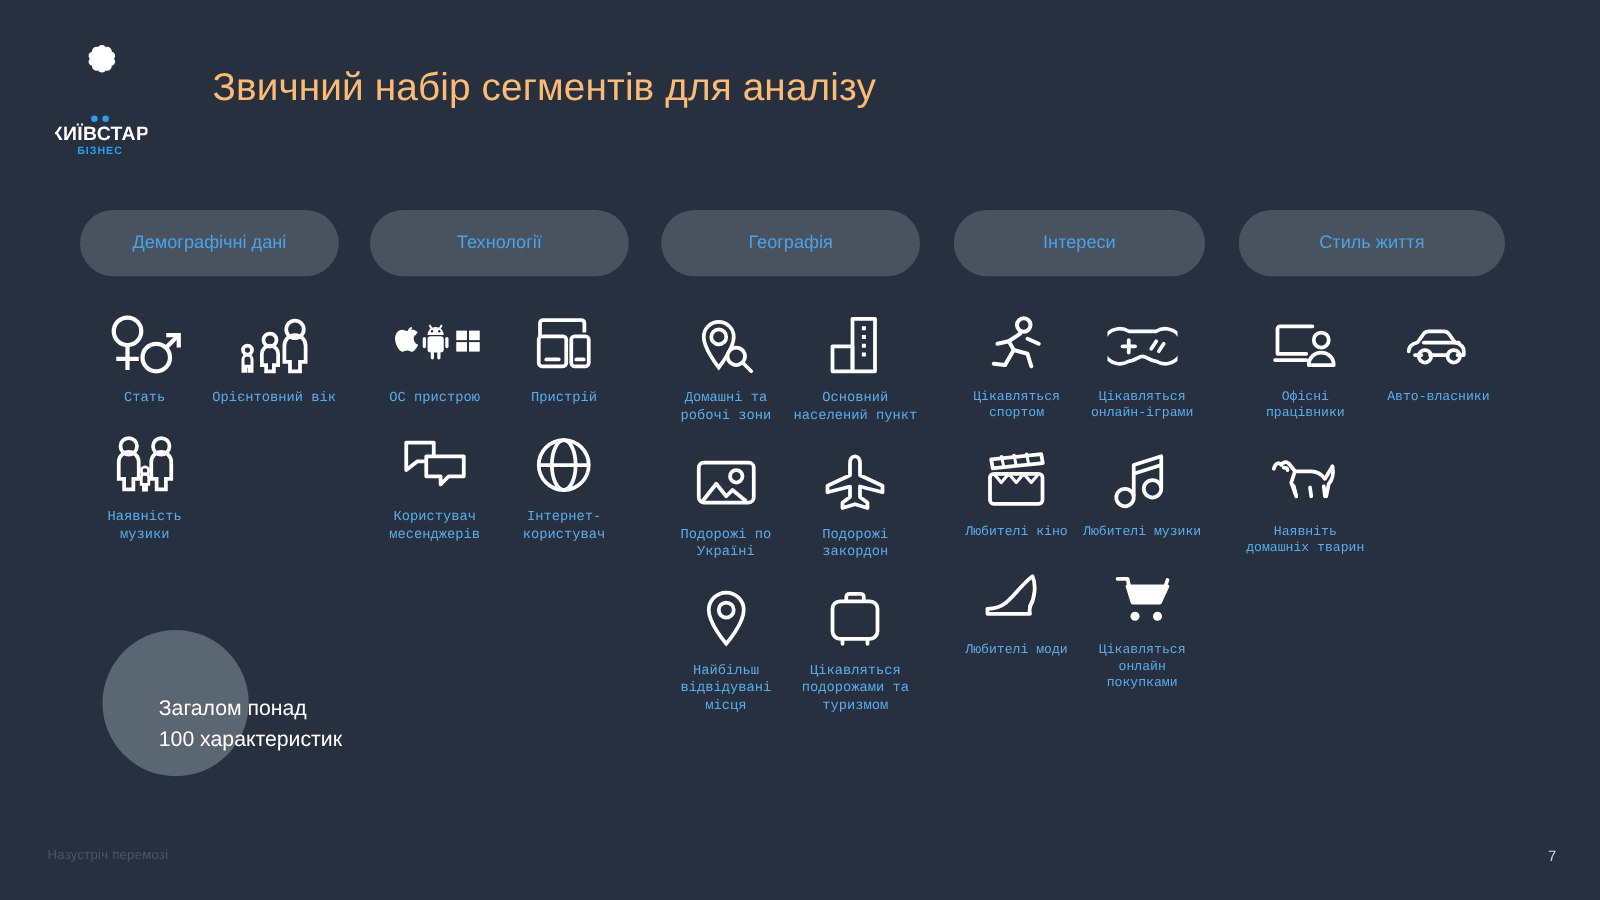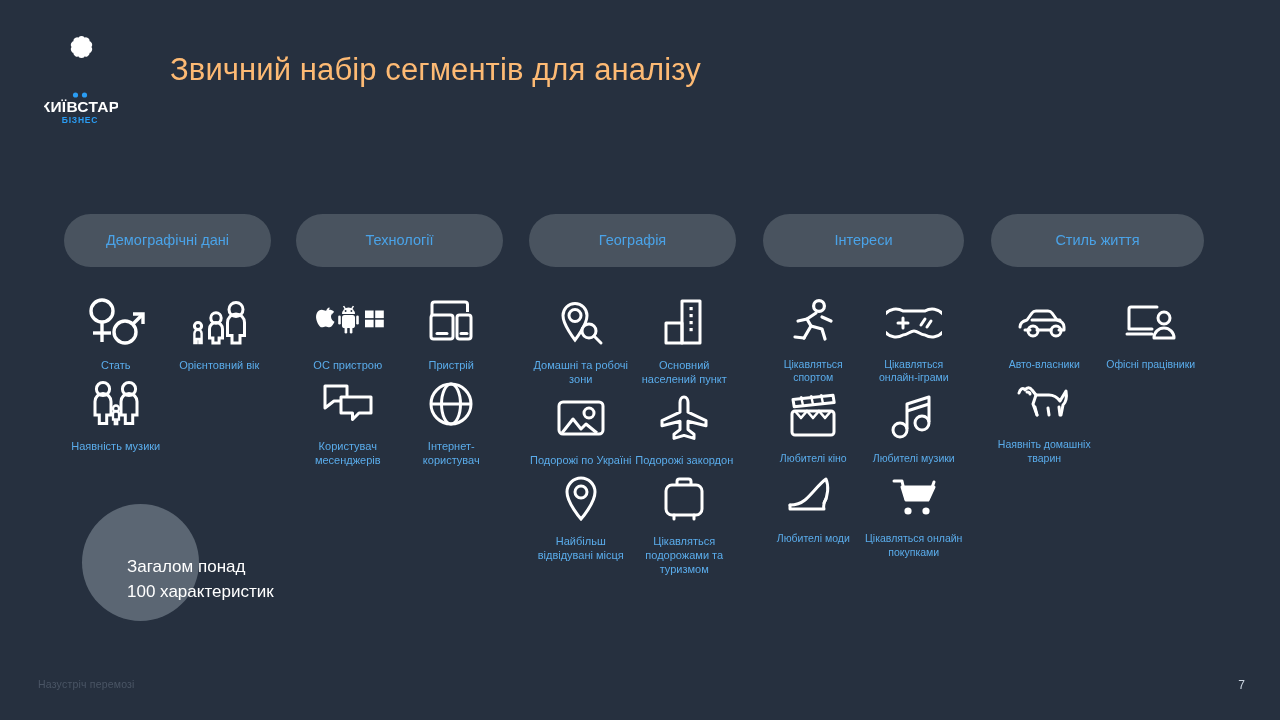--- a/index.html
+++ b/index.html
@@ -32,31 +32,32 @@
   .col-0 { left:64px;  width:207px; }
   .col-1 { left:296px; width:207px; }
   .col-2 { left:529px; width:207px; }
   .col-3 { left:763px; width:201px; }
   .col-4 { left:991px; width:213px; }
 
   .pill {
     height:53px; border-radius:27px;
     background:#49535f;
     display:flex; align-items:center; justify-content:center;
-    text-align:center; padding:0 10px;margin-top:46px;
+    text-align:center; padding:0 10px;
   }
   .pill span {
     font-size:14.5px; color:#4aa3e8; line-height:1.22;
   }
 
   .grid {
     margin-top:28px;
     display:grid;
     grid-template-columns:1fr 1fr;
-    row-gap:4px;
+    row-gap:18px;
+    font-family:Liberation Mono, monospace;
   }
   .cell {
     display:flex; flex-direction:column; align-items:center;
     justify-content:flex-start;
   }
   .cell .ico {
     height:56px; display:flex; align-items:center; justify-content:center;
   }
   .cell .ico svg { display:block; }
   .cell .lbl {
@@ -403,46 +404,46 @@
 
   <div class="col col-4">
     <div class="pill">
       <span>Стиль життя</span>
     </div>
     <div class="grid">
 
 
       <div class="cell">
         <div class="ico">
+          <svg width="54" height="44" viewBox="0 0 54 44" fill="none" stroke="#fff" stroke-width="3" stroke-linejoin="round" stroke-linecap="round">
+            <path d="M33 6H7a2 2 0 00-2 2v20h23"></path>
+            <line x1="3" y1="33" x2="28" y2="33"></line>
+            <circle cx="40" cy="17" r="6"></circle>
+            <path d="M30 37a10 10 0 0120 0z"></path>
+          </svg>
+        </div>
+        <div class="lbl">Офісні працівники</div>
+      </div>
+
+      <div class="cell">
+        <div class="ico">
           <svg width="56" height="36" viewBox="0 0 56 36" fill="none" stroke="#fff" stroke-width="3" stroke-linejoin="round" stroke-linecap="round">
             <path d="M4 22c0-4 3-6 7-7l5-7c1-1.4 2.4-2 4-2h12c1.6 0 3 .6 4 2l5 7c4 1 7 3 7 7v3h-5"></path>
             <path d="M14 25H9"></path>
             <path d="M35 25H21"></path>
             <line x1="16" y1="15" x2="44" y2="15"></line>
             <circle cx="17" cy="26" r="5"></circle>
             <circle cx="40" cy="26" r="5"></circle>
           </svg>
         </div>
         <div class="lbl">Авто-власники</div>
       </div>
 
       <div class="cell">
         <div class="ico">
-          <svg width="54" height="44" viewBox="0 0 54 44" fill="none" stroke="#fff" stroke-width="3" stroke-linejoin="round" stroke-linecap="round">
-            <path d="M33 6H7a2 2 0 00-2 2v20h23"></path>
-            <line x1="3" y1="33" x2="28" y2="33"></line>
-            <circle cx="40" cy="17" r="6"></circle>
-            <path d="M30 37a10 10 0 0120 0z"></path>
-          </svg>
-        </div>
-        <div class="lbl">Офісні працівники</div>
-      </div>
-
-      <div class="cell">
-        <div class="ico">
           <svg width="58" height="40" viewBox="0 0 58 40" fill="none" stroke="#fff" stroke-width="3" stroke-linejoin="round" stroke-linecap="round">
             <path d="M4 10c1-4 4-6 6-3 2-3 5-3 7 0l4 5h13c4 0 8 2 11 6l6-10c1 6 0 11-3 14l-2 10"></path>
             <path d="M45 32l-1-8"></path>
             <path d="M21 12l-3 9 4 11"></path>
             <path d="M22 32l-2-8"></path>
             <path d="M33 25l1 7"></path>
             <path d="M12 9c2 0 3 1 3 2"></path>
           </svg>
         </div>
         <div class="lbl">Наявніть домашніх тварин</div>

